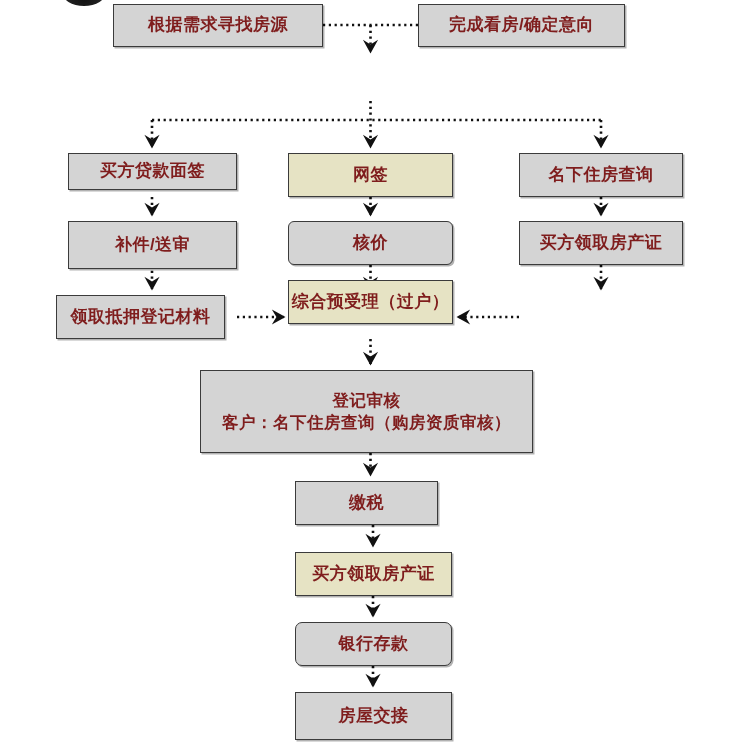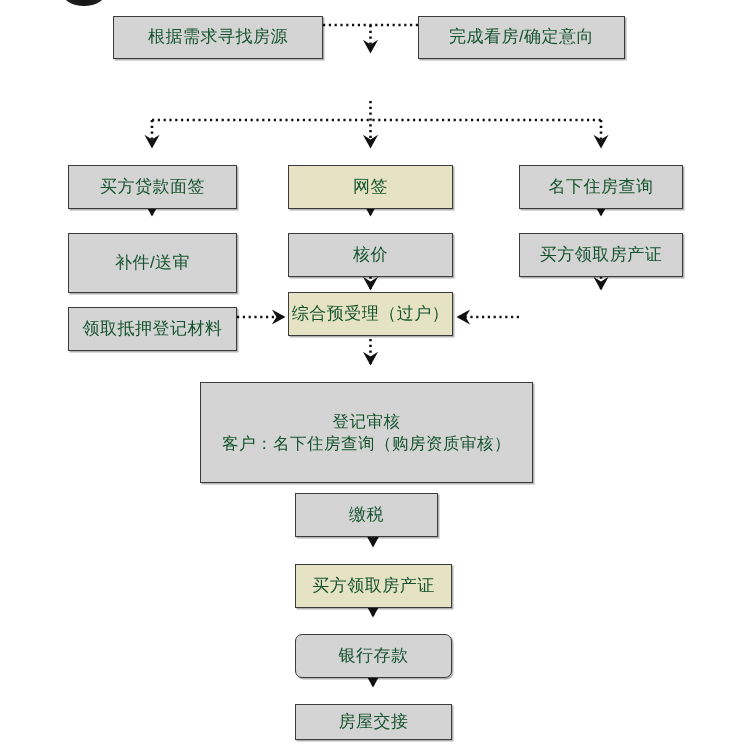--- a/index.html
+++ b/index.html
@@ -19,27 +19,26 @@
   }
   .node {
     position: absolute;
     box-sizing: border-box;
     border: 1.5px solid #3b3b3b;
     background: #d4d4d4;
     display: flex;
     align-items: center;
     justify-content: center;
     text-align: center;
-    color: #14532d;
-    font-weight: normal;
+    color: #7f1d1d;
+    font-weight: bold;
     font-size: 17px;
     line-height: 1.32;
     letter-spacing: 0.5px;
     box-shadow: 1.5px 1.5px 0 rgba(0,0,0,0.30);
-    margin-top: 12px;
   }
   .node.highlight {
     background: #e6e3c4;
   }
   .node.multiline {
     flex-direction: column;
     line-height: 1.30;
     font-size: 16.5px;
   }
   .node.multiline .line-title {
@@ -106,34 +105,34 @@
 
       <path d="M 373 596 L 373 616" marker-end="url(#arr)"></path>
 
       <path d="M 373 666 L 373 686" marker-end="url(#arr)"></path>
     </g>
   </svg>
 
   <div class="node" style="left: 113px; top: 4px; width: 210px; height: 43px;">根据需求寻找房源</div>
   <div class="node" style="left: 418px; top: 4px; width: 207px; height: 43px;">完成看房/确定意向</div>
 
-  <div class="node" style="left: 68px; top: 153px; width: 169px; height: 44px;">买方贷款面签</div>
+  <div class="node" style="left: 68px; top: 153px; width: 169px; height: 37px;">买方贷款面签</div>
   <div class="node highlight" style="left: 288px; top: 153px; width: 165px; height: 44px;">网签</div>
   <div class="node" style="left: 519px; top: 153px; width: 164px; height: 44px;">名下住房查询</div>
 
-  <div class="node" style="left: 68px; top: 221px; width: 169px; height: 60px;">补件/送审</div>
-  <div class="node" style="left: 288px; top: 221px; width: 165px; height: 44px;">核价</div>
+  <div class="node" style="left: 68px; top: 221px; width: 169px; height: 48px;">补件/送审</div>
+  <div class="node" style="left: 288px; top: 221px; width: 165px; height: 44px; border-radius: 6px;">核价</div>
   <div class="node" style="left: 519px; top: 221px; width: 164px; height: 44px;">买方领取房产证</div>
 
-  <div class="node" style="left: 68px; top: 295px; width: 169px; height: 44px;">领取抵押登记材料</div>
+  <div class="node" style="left: 56px; top: 295px; width: 169px; height: 44px;">领取抵押登记材料</div>
   <div class="node highlight" style="left: 288px; top: 280px; width: 165px; height: 44px;">综合预受理（过户）</div>
 
-  <div class="node multiline" style="left: 200px; top: 370px; width: 333px; height: 101px;">
+  <div class="node multiline" style="left: 200px; top: 370px; width: 333px; height: 83px;">
     <span class="line-title">登记审核</span>
     <span>客户：名下住房查询（购房资质审核）</span>
   </div>
 
   <div class="node" style="left: 295px; top: 481px; width: 143px; height: 44px; text-align: center;">缴税</div>
   <div class="node highlight" style="left: 295px; top: 552px; width: 157px; height: 44px;">买方领取房产证</div>
   <div class="node" style="left: 295px; top: 622px; width: 157px; height: 44px; border-radius: 7px;">银行存款</div>
-  <div class="node" style="left: 295px; top: 692px; width: 157px; height: 36px;">房屋交接</div>
+  <div class="node" style="left: 295px; top: 692px; width: 157px; height: 48px;">房屋交接</div>
 
 </div>
 
 </body></html>

